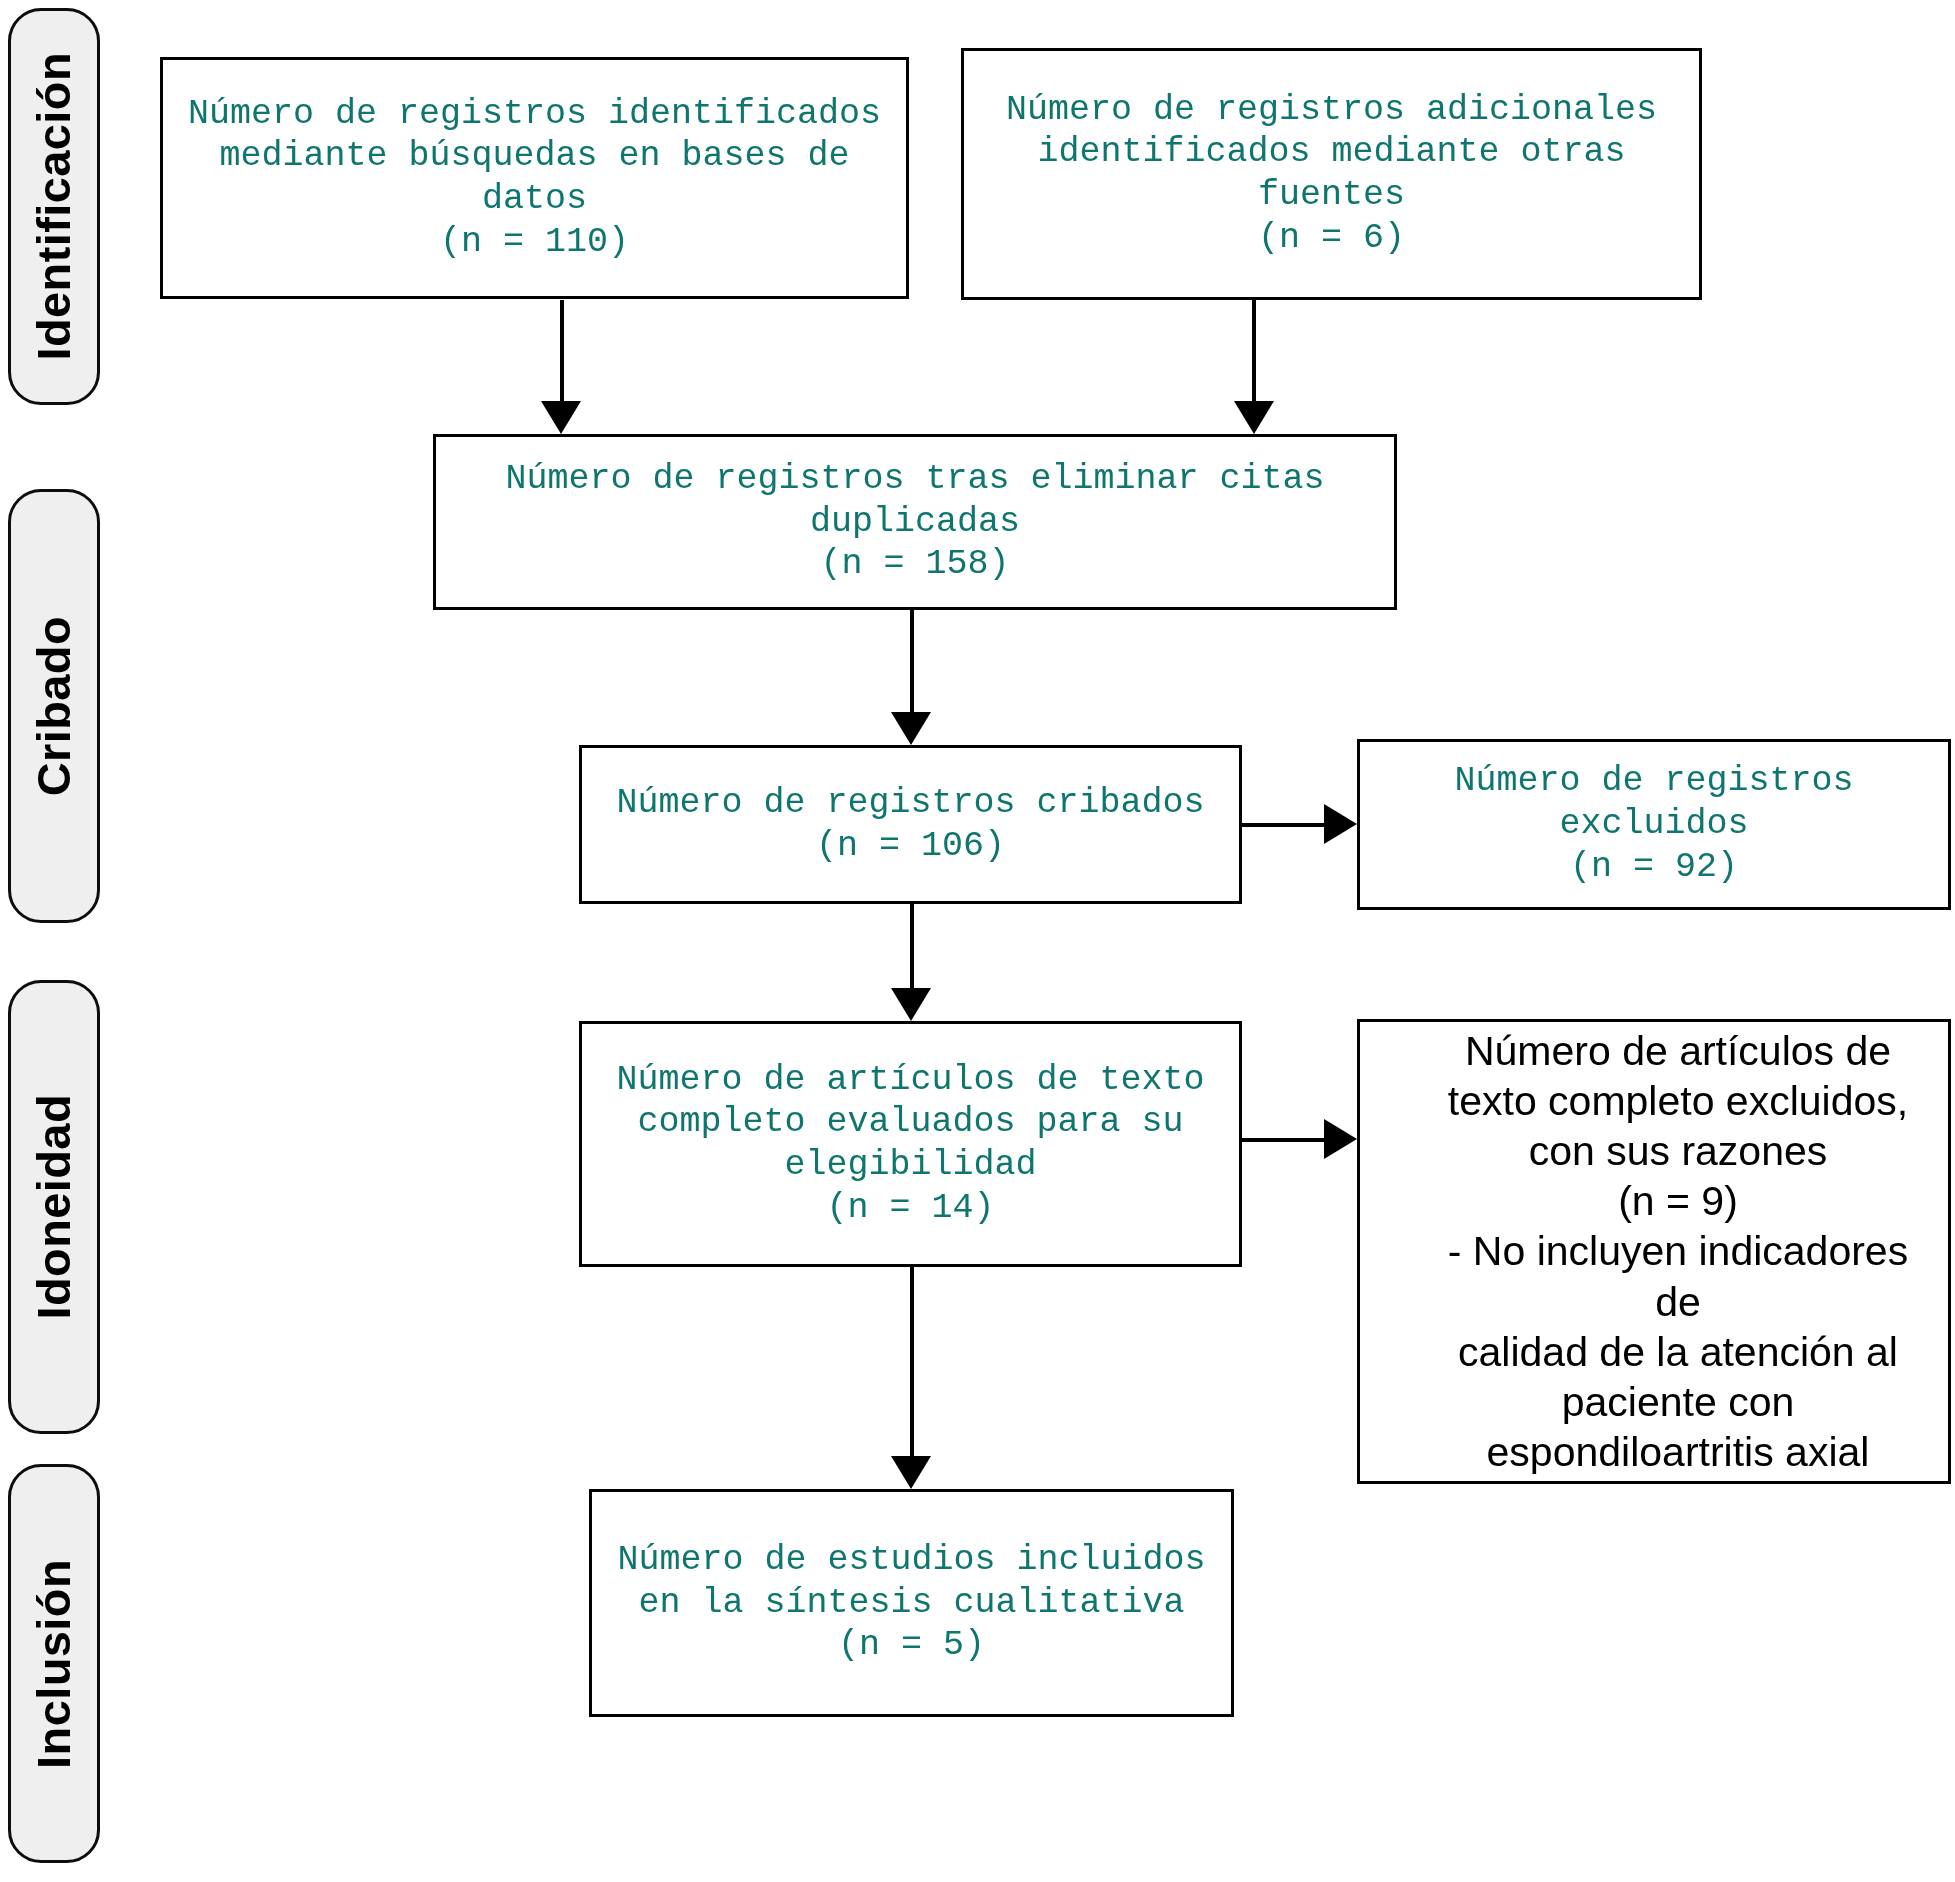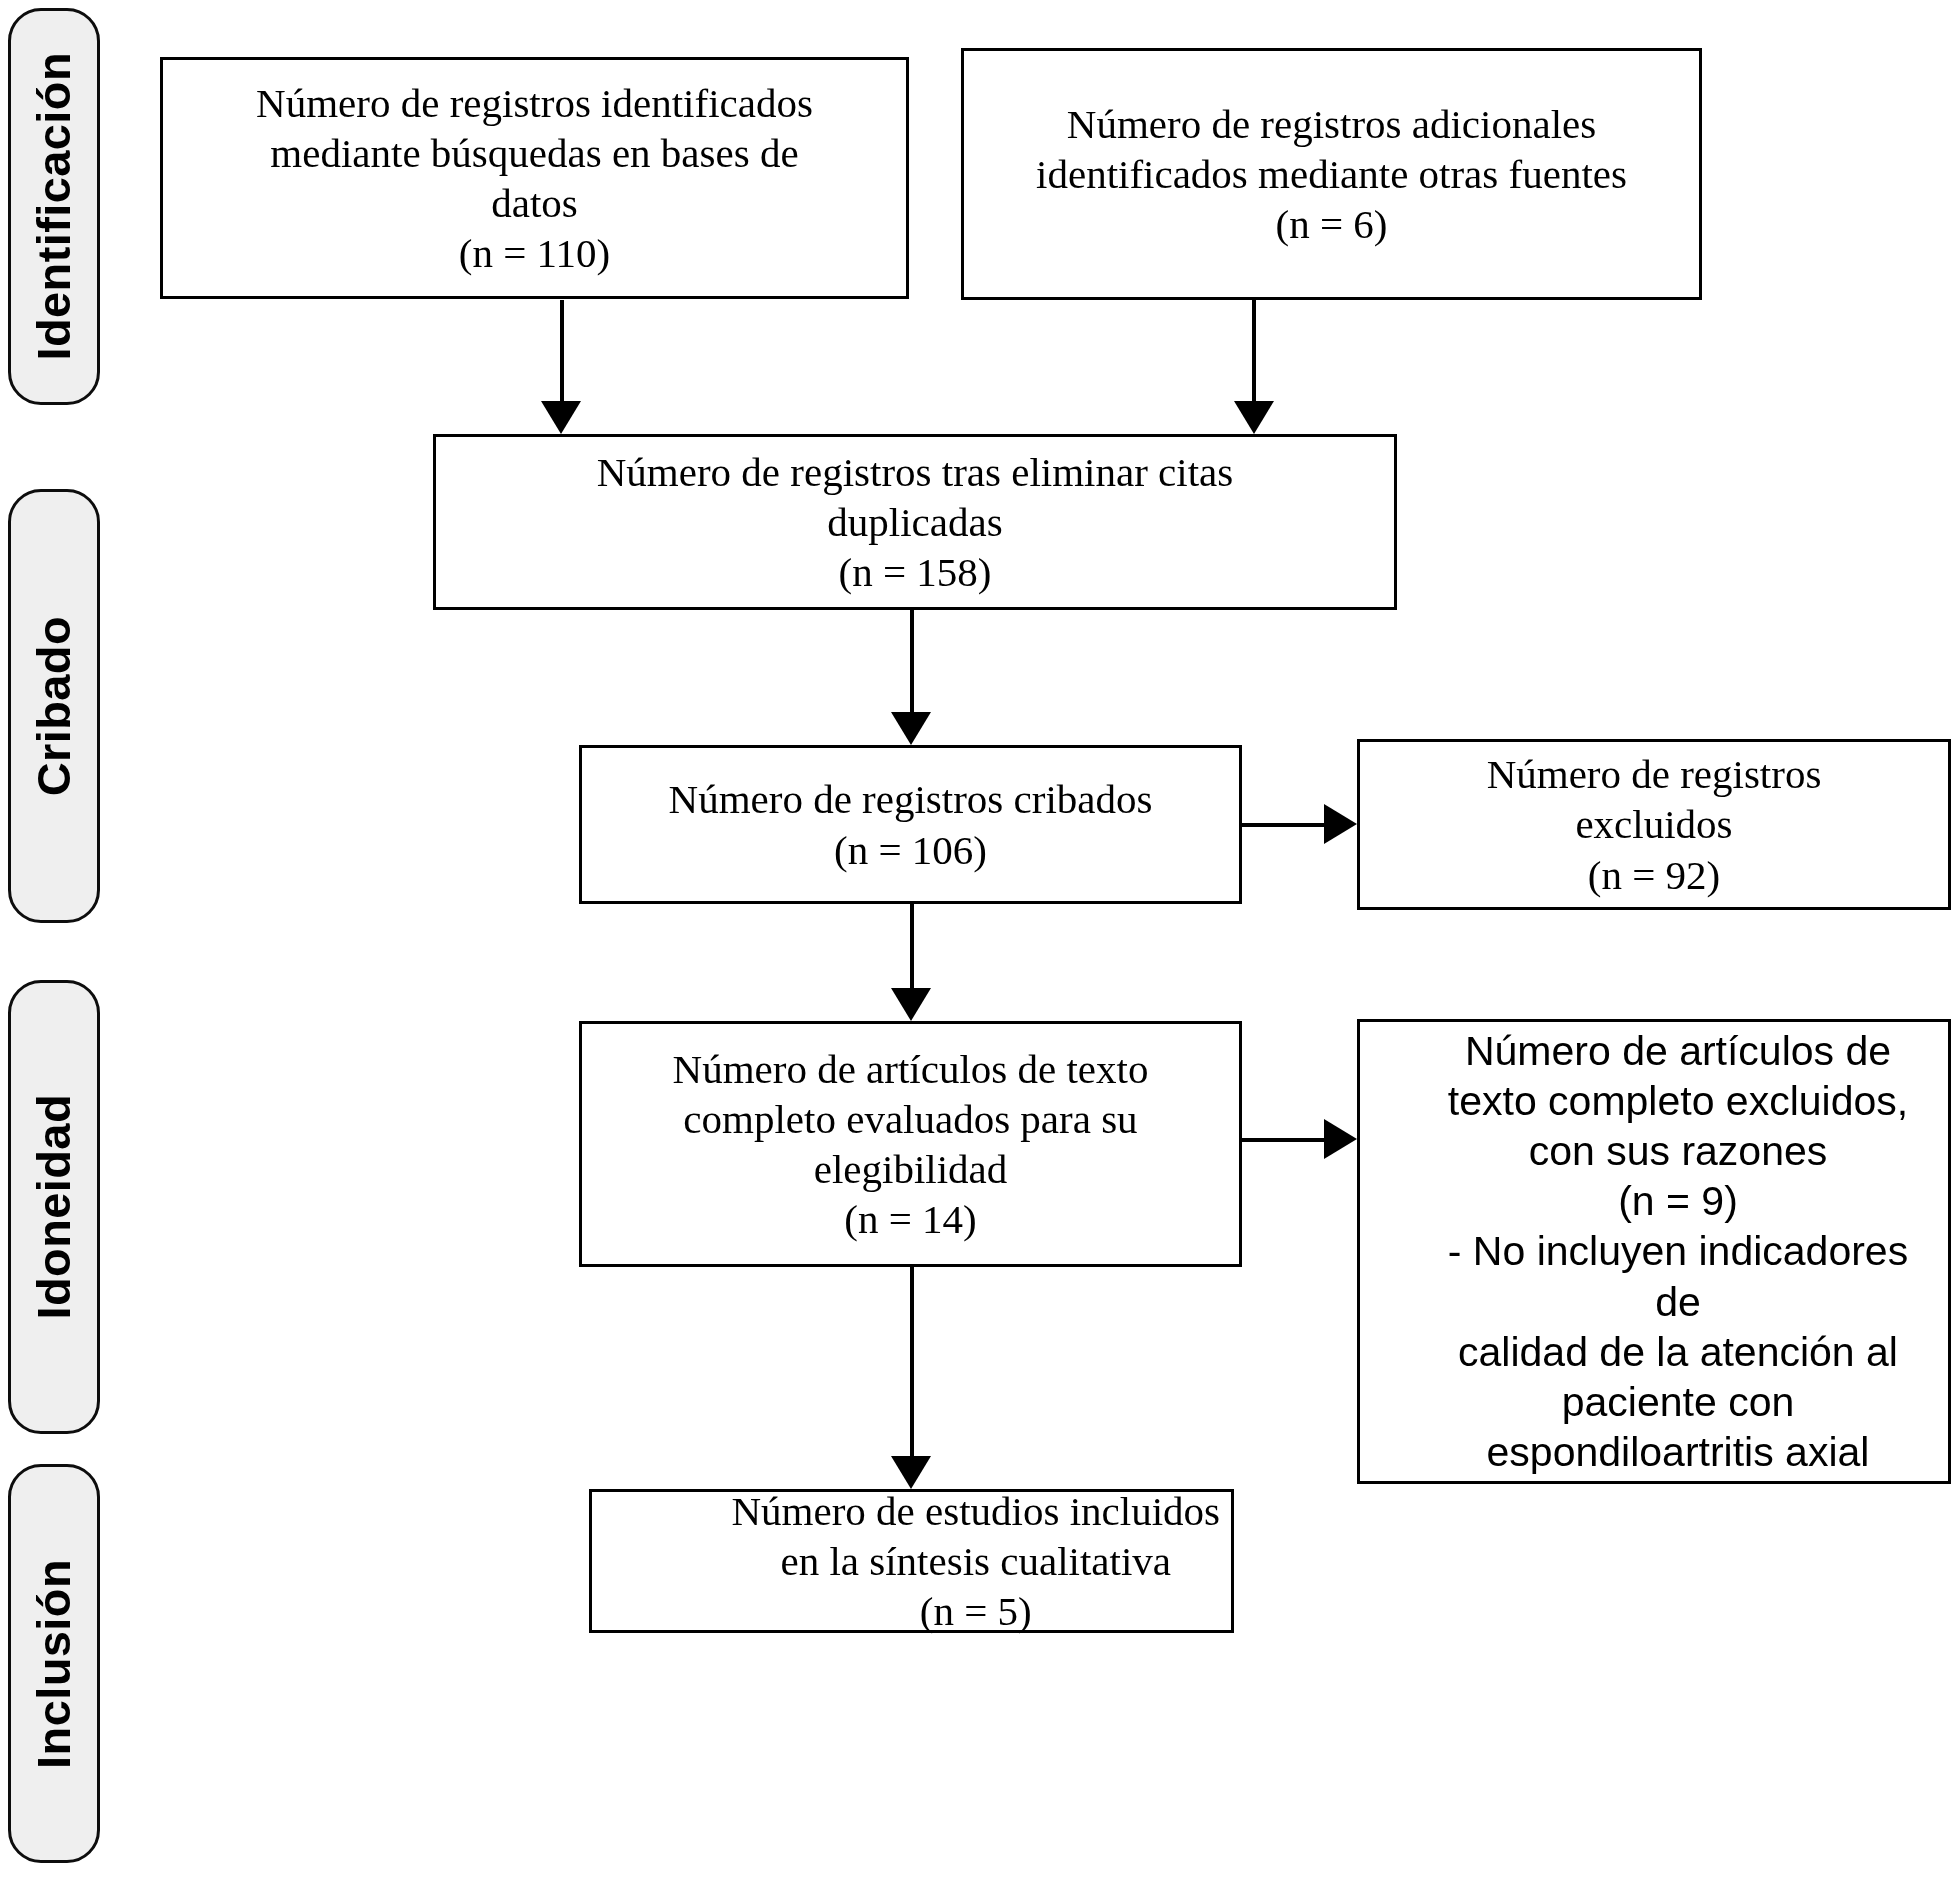--- a/index.html
+++ b/index.html
@@ -45,27 +45,27 @@
   .flow-box {
     position: absolute;
     background: #ffffff;
     border: 3.9px solid #000000;
     box-sizing: border-box;
     display: flex;
     align-items: center;
     justify-content: center;
   }
   .flow-box-text {
-    font-size: 41px;
+    font-size: 35px;
     line-height: 1.22;
-    color: #000000;
+    color: #0f766e;
     text-align: center;
     white-space: pre-line;
     padding: 0 11px;
-    font-family: Liberation Serif, serif;
+    font-family: Liberation Mono, monospace;
   }
 
   
   .excl-wrap {
     display: flex;
     flex-direction: column;
     align-items: stretch;
     justify-content: center;
     width: 100%;
     height: 100%;
@@ -202,20 +202,20 @@
 espondiloartritis axial</div>
     </div>
   </div>
 
   <div class="h-line" style="left:1242px; top:1138px; width:86px;"></div>
   <div class="arrow-right" style="left:1324px; top:1119px;"></div>
 
   <div class="v-line" style="left:910px; top:1267px; height:190px;"></div>
   <div class="arrow-down" style="left:891px; top:1456px;"></div>
 
-  <div class="flow-box" style="left:589px; top:1489px; width:645px; height:144px;justify-content:flex-end;">
+  <div class="flow-box" style="left:589px; top:1489px; width:645px; height:228px;">
     <span class="flow-box-text">Número de estudios incluidos
 en la síntesis cualitativa
 (n = 5)</span>
   </div>
 
 </div>
 
 
 </body></html>

